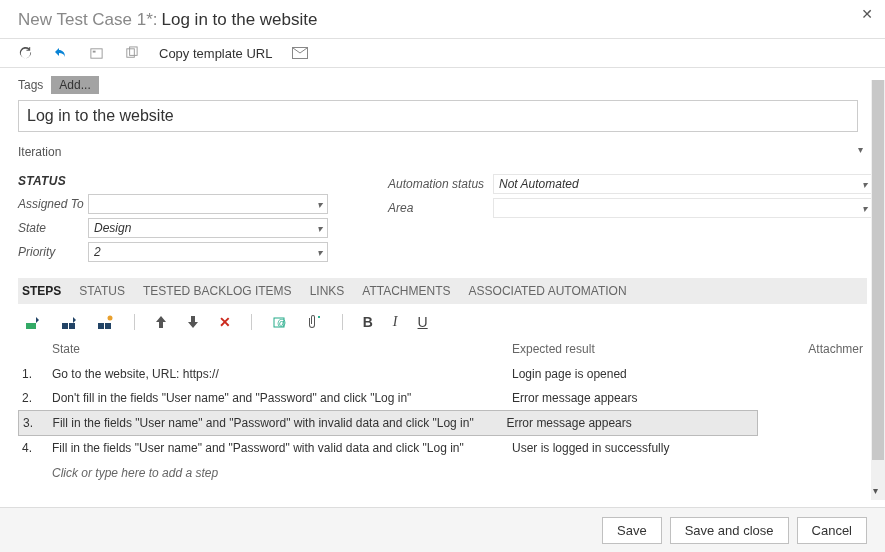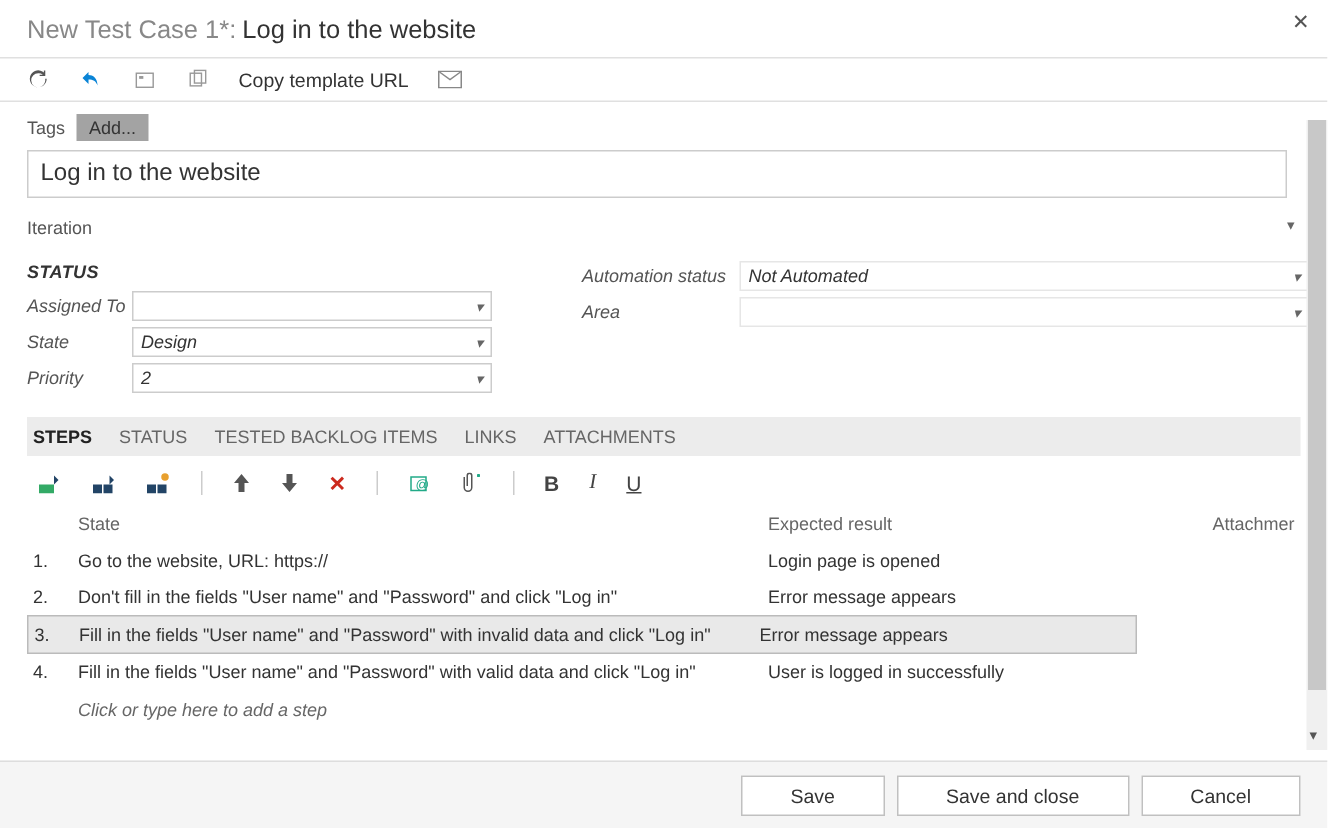--- a/index.html
+++ b/index.html
@@ -45,21 +45,21 @@
 .col-expected { width: 250px; }
 .col-attach { flex: 1; }
 .step-row { display: flex; padding: 5px 4px; font-size: 12px; color: #333; align-items: center; }
 .step-row.selected { background: #e9e9e9; border: 1px solid #bbb; width: 740px; }
 .placeholder-row { display: flex; padding: 6px 4px 12px; }
 .placeholder-text { margin-left: 30px; font-style: italic; color: #666; }
 .scroll-track { position: absolute; right: 0; top: 80px; width: 14px; height: 420px; background: #f0f0f0; }
 .scroll-thumb { position: absolute; top: 0; left: 1px; width: 12px; height: 380px; background: #c8c8c8; }
 .scroll-arrow { position: absolute; left: 2px; font-size: 10px; color: #555; }
 .footer { position: absolute; bottom: 0; left: 0; right: 0; height: 45px; background: #f5f5f5; border-top: 1px solid #ddd; display: flex; justify-content: flex-end; align-items: center; padding-right: 18px; gap: 8px; }
-.btn { border: 1px solid #c0c0c0; background: #fff; padding: 5px 32px; font-size: 13px; color: #333; cursor: pointer; }
+.btn { border: 1px solid #c0c0c0; background: #fff; padding: 5px 14px; font-size: 13px; color: #333; cursor: pointer; }
 svg { display: block; }
 </style>
 </head>
 <body>
 
 <div class="close-x">✕</div>
 
 <div class="header">
   <span class="header-prefix">New Test Case 1*:</span>
   <span class="header-title">Log in to the website</span>
@@ -155,20 +155,21 @@
       </div>
     </div>
   </div>
 
   <div class="tabbar">
     <span class="tab active">STEPS</span>
     <span class="tab">STATUS</span>
     <span class="tab">TESTED BACKLOG ITEMS</span>
     <span class="tab">LINKS</span>
     <span class="tab">ATTACHMENTS</span>
+    <span class="tab">ASSOCIATED AUTOMATION</span>
   </div>
 
   <div class="steps-toolbar">
     <span class="ic">
         <svg width="16" height="14" viewBox="0 0 16 14">
           <rect x="0" y="8" width="10" height="6" fill="#3a6"></rect>
           <path d="M10 2l3 3-3 3z" fill="#246"></path>
         </svg>
       </span>
     <span class="ic">

